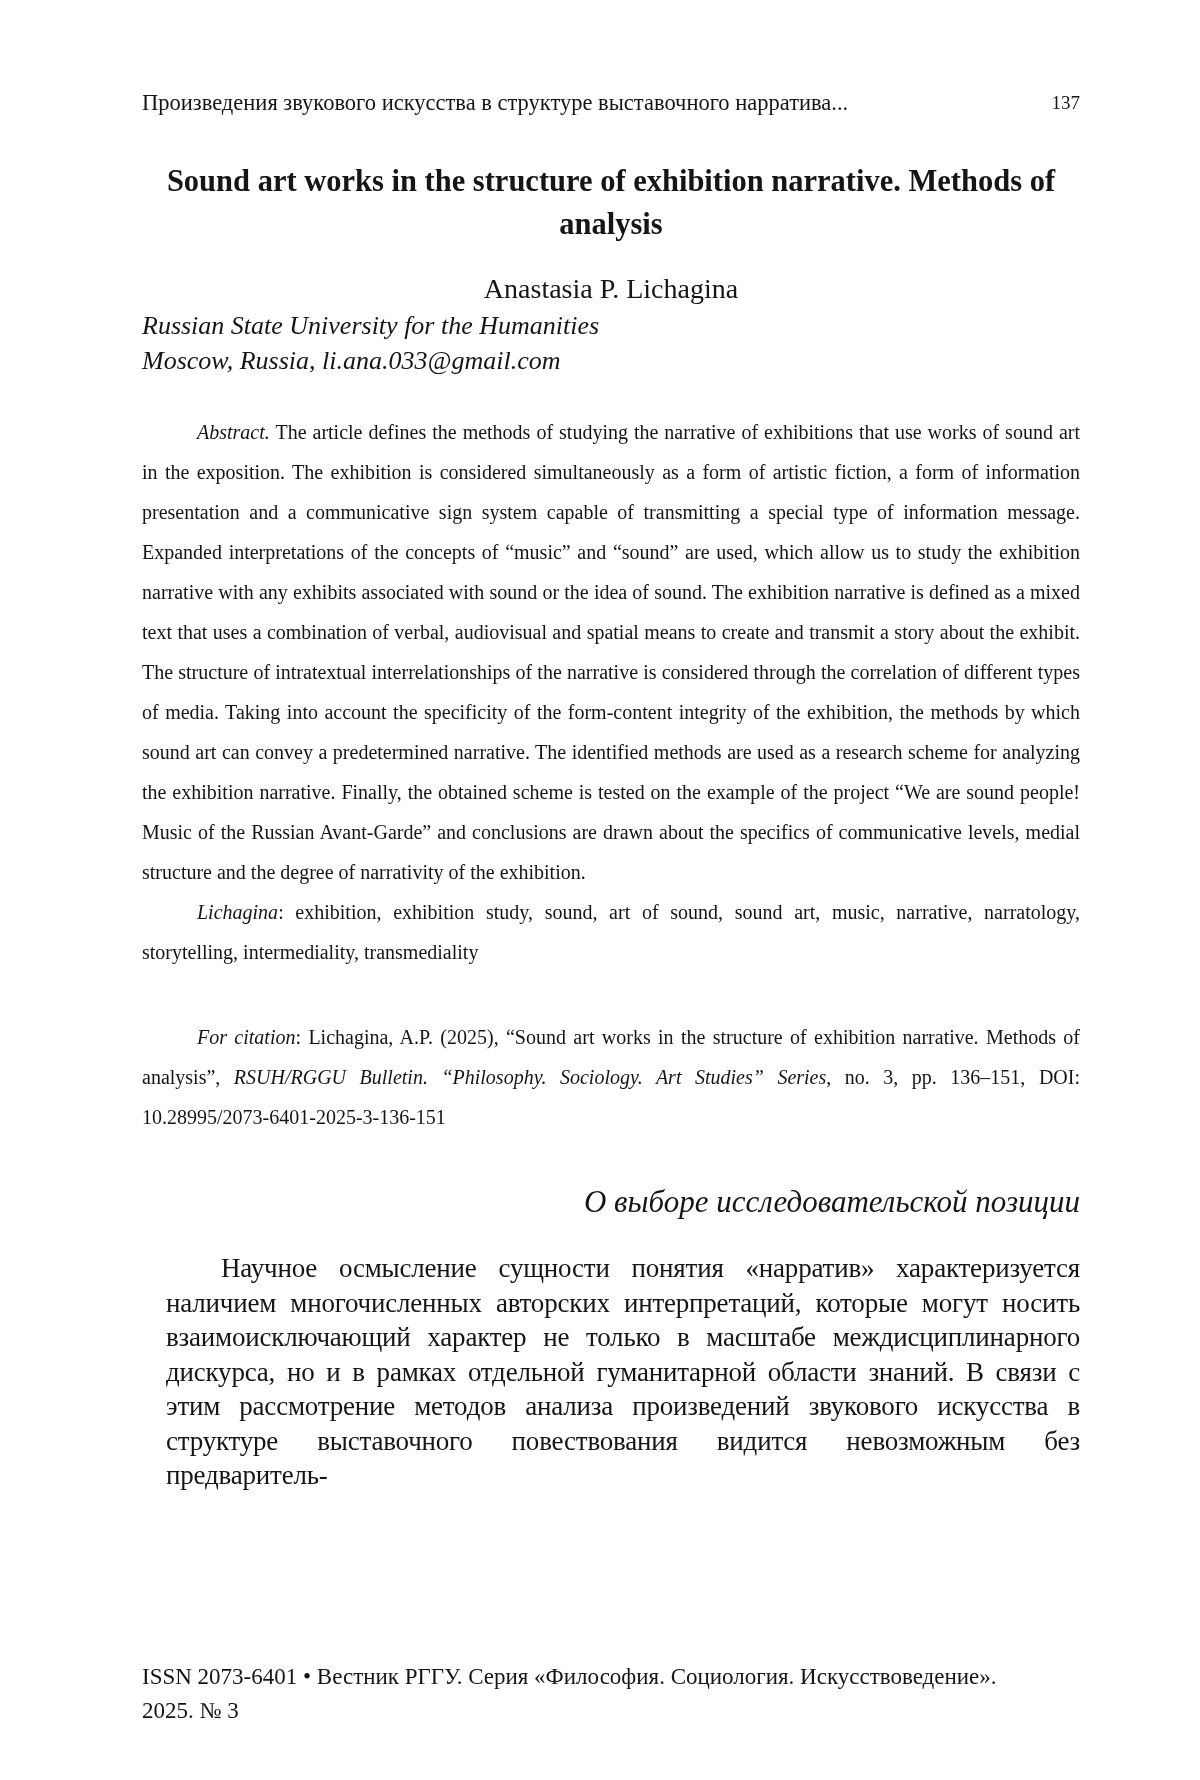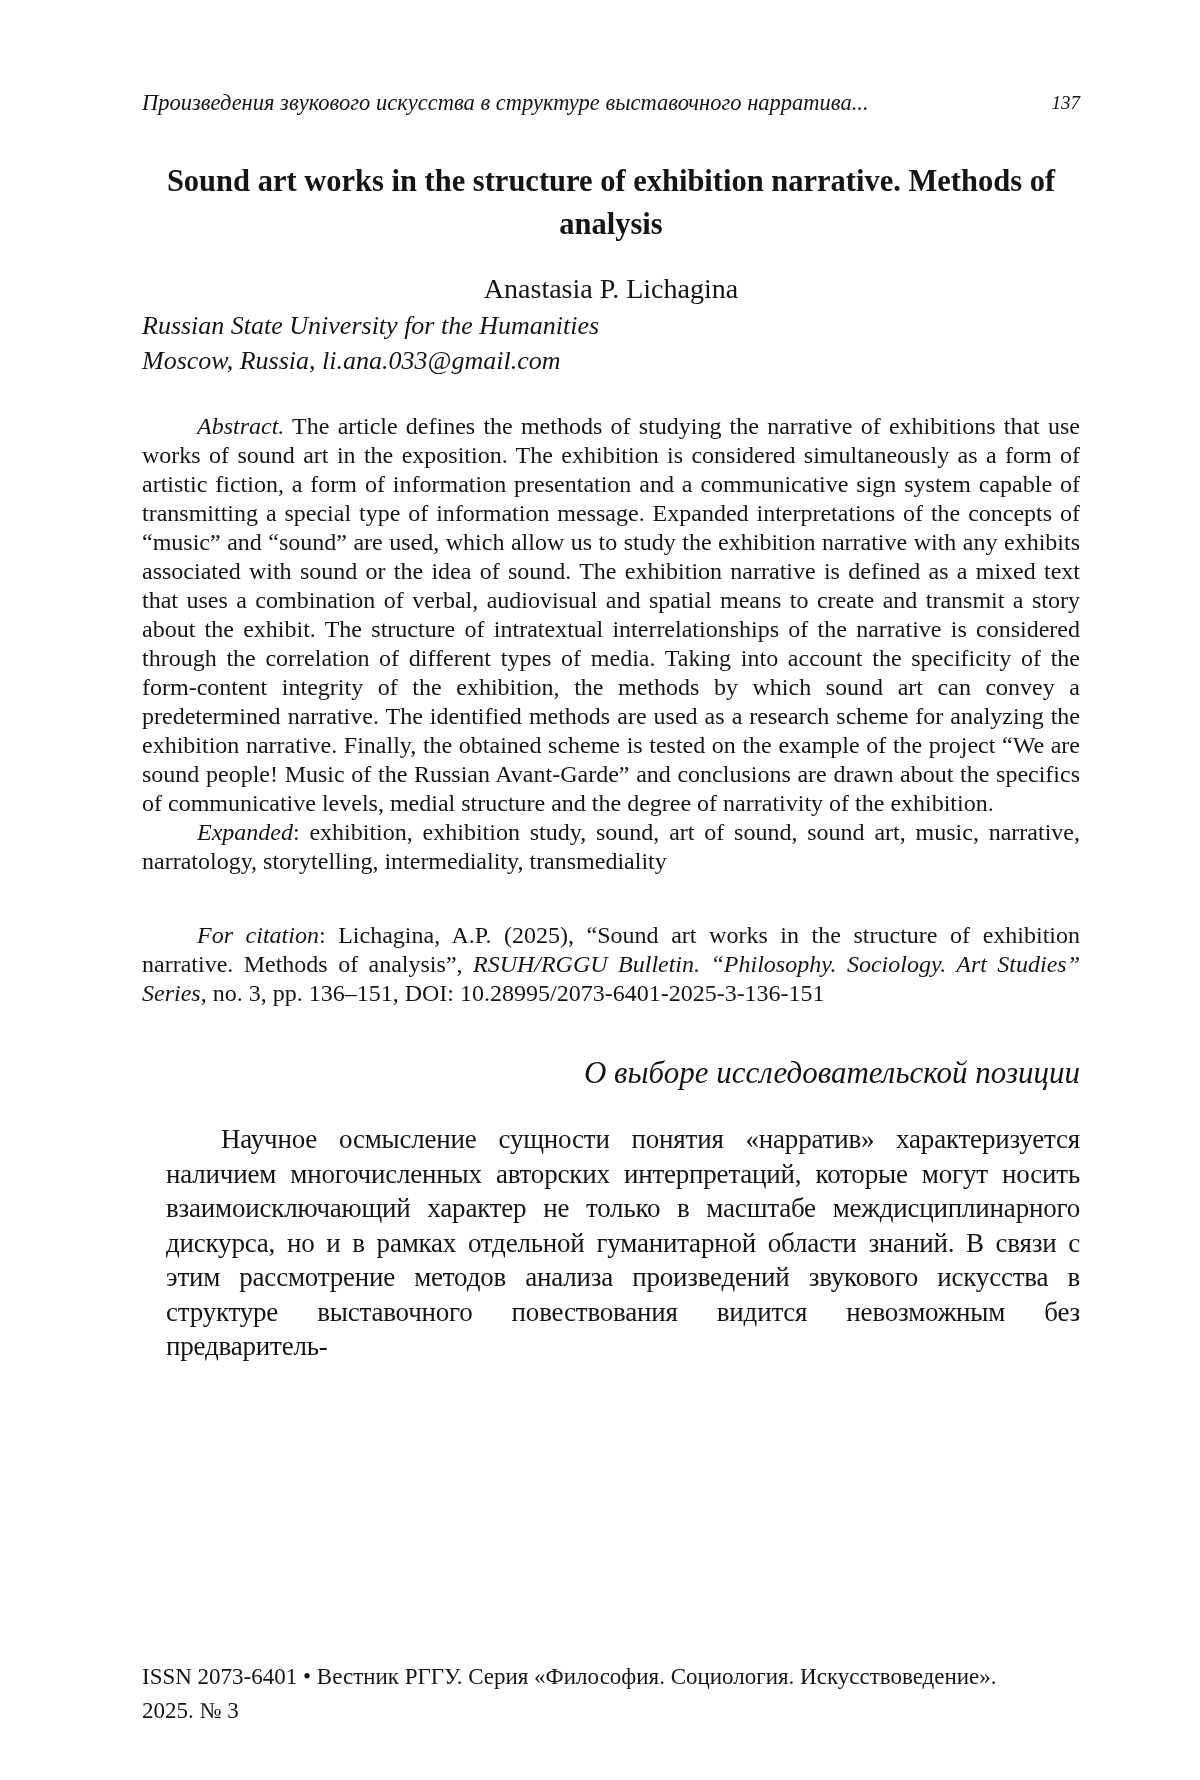--- a/index.html
+++ b/index.html
@@ -19,21 +19,20 @@
     padding: 86px 120px 0 142px;
     overflow: hidden;
   }
 
   
   .runhead {
     display: flex;
     justify-content: space-between;
     align-items: flex-start;
     line-height: 34px;
-    font-style: italic;
   }
   .runhead-title { font-size: 22.5px; }
   .runhead-num { font-size: 19px; }
 
   
   .title {
     margin-top: 40px;
     text-align: center;
     font-size: 30.5px;
     line-height: 43px;
@@ -49,22 +48,22 @@
     margin-top: 2px;
     text-align: left;
     font-style: italic;
     font-size: 26px;
     line-height: 35px;
   }
 
   
   .para {
     margin: 0;
-    font-size: 24px;
-    line-height: 29px;
+    font-size: 20px;
+    line-height: 40px;
     text-align: justify;
     text-indent: 55px;
   }
   .abstract { margin-top: 34px; }
   .keywords { margin-top: 0; }
   .citation { margin-top: 45px; }
   .lead { font-style: italic; }
   .it { font-style: italic; }
 
   .section-heading {
@@ -108,21 +107,21 @@
 
   <div class="author">Anastasia P. Lichagina</div>
 
   <div class="affil">
     <div>Russian State University for the Humanities</div>
     <div>Moscow, Russia, li.ana.033@gmail.com</div>
   </div>
 
   <p class="para abstract"><span class="lead">Abstract.</span><span> The article defines the methods of studying the narrative of exhibitions that use works of sound art in the exposition. The exhibition is considered simultaneously as a form of artistic fiction, a form of information presentation and a communicative sign system capable of transmitting a special type of information message. Expanded interpretations of the concepts of “music” and “sound” are used, which allow us to study the exhibition narrative with any exhibits associated with sound or the idea of sound. The exhibition narrative is defined as a mixed text that uses a combination of verbal, audiovisual and spatial means to create and transmit a story about the exhibit. The structure of intratextual interrelationships of the narrative is considered through the correlation of different types of media. Taking into account the specificity of the form-content integrity of the exhibition, the methods by which sound art can convey a predetermined narrative. The identified methods are used as a research scheme for analyzing the exhibition narrative. Finally, the obtained scheme is tested on the example of the project “We are sound people! Music of the Russian Avant-Garde” and conclusions are drawn about the specifics of communicative levels, medial structure and the degree of narrativity of the exhibition.</span></p>
 
-  <p class="para keywords"><span class="lead">Expanded</span><span>: exhibition, exhibition study, sound, art of sound, sound art, music, narrative, narratology, storytelling, intermediality, transmediality</span></p>
+  <p class="para keywords"><span class="lead">Lichagina</span><span>: exhibition, exhibition study, sound, art of sound, sound art, music, narrative, narratology, storytelling, intermediality, transmediality</span></p>
 
   <p class="para citation"><span class="lead">For citation</span><span>: Lichagina, A.P. (2025), “Sound art works in the structure of exhibition narrative. Methods of analysis”, </span><span class="it">RSUH/RGGU Bulletin. “Philosophy. Sociology. Art Studies” Series</span><span>, no. 3, pp. 136–151, DOI: 10.28995/2073-6401-2025-3-136-151</span></p>
 
   <h2 class="section-heading">О выборе исследовательской позиции</h2>
 
   <p class="para body-ru">Научное осмысление сущности понятия «нарратив» характеризуется наличием многочисленных авторских интерпретаций, которые могут носить взаимоисключающий характер не только в масштабе междисциплинарного дискурса, но и в рамках отдельной гуманитарной области знаний. В связи с этим рассмотрение методов анализа произведений звукового искусства в структуре выставочного повествования видится невозможным без предваритель-</p>
 
   <div class="footer">
     <div>ISSN 2073-6401 • Вестник РГГУ. Серия «Философия. Социология. Искусствоведение».</div>
     <div>2025. № 3</div>

